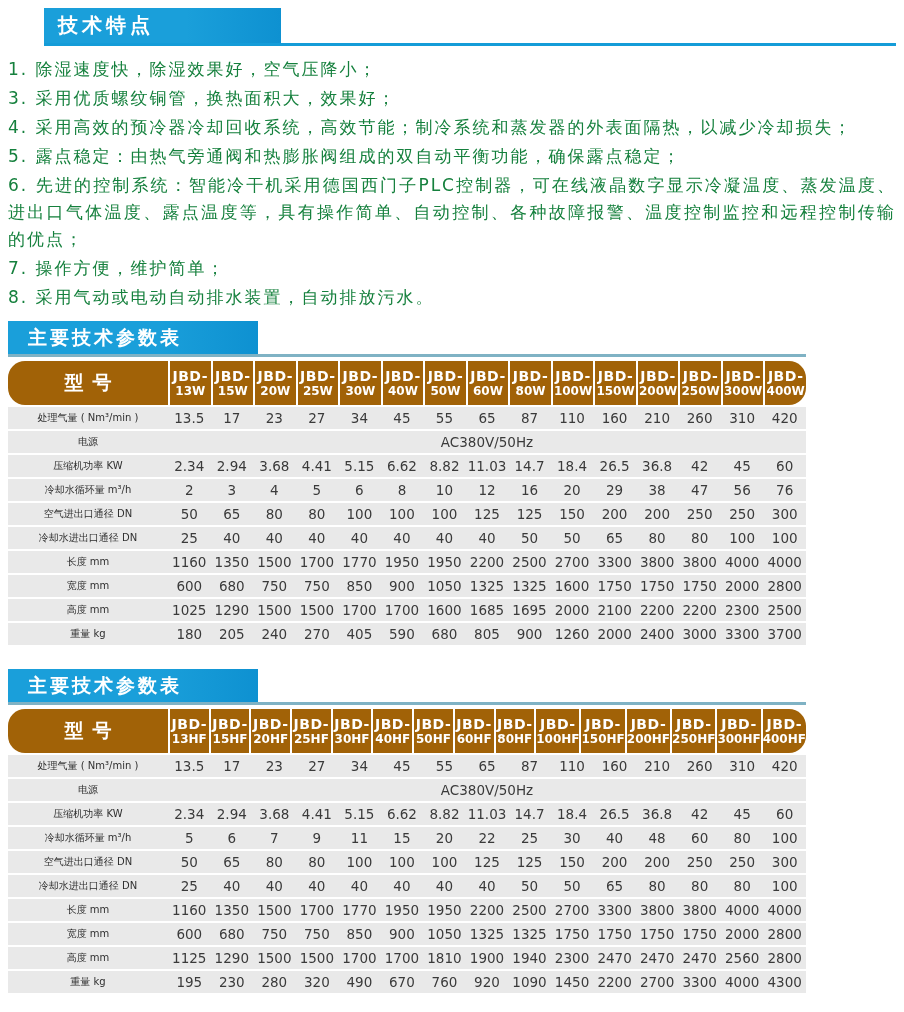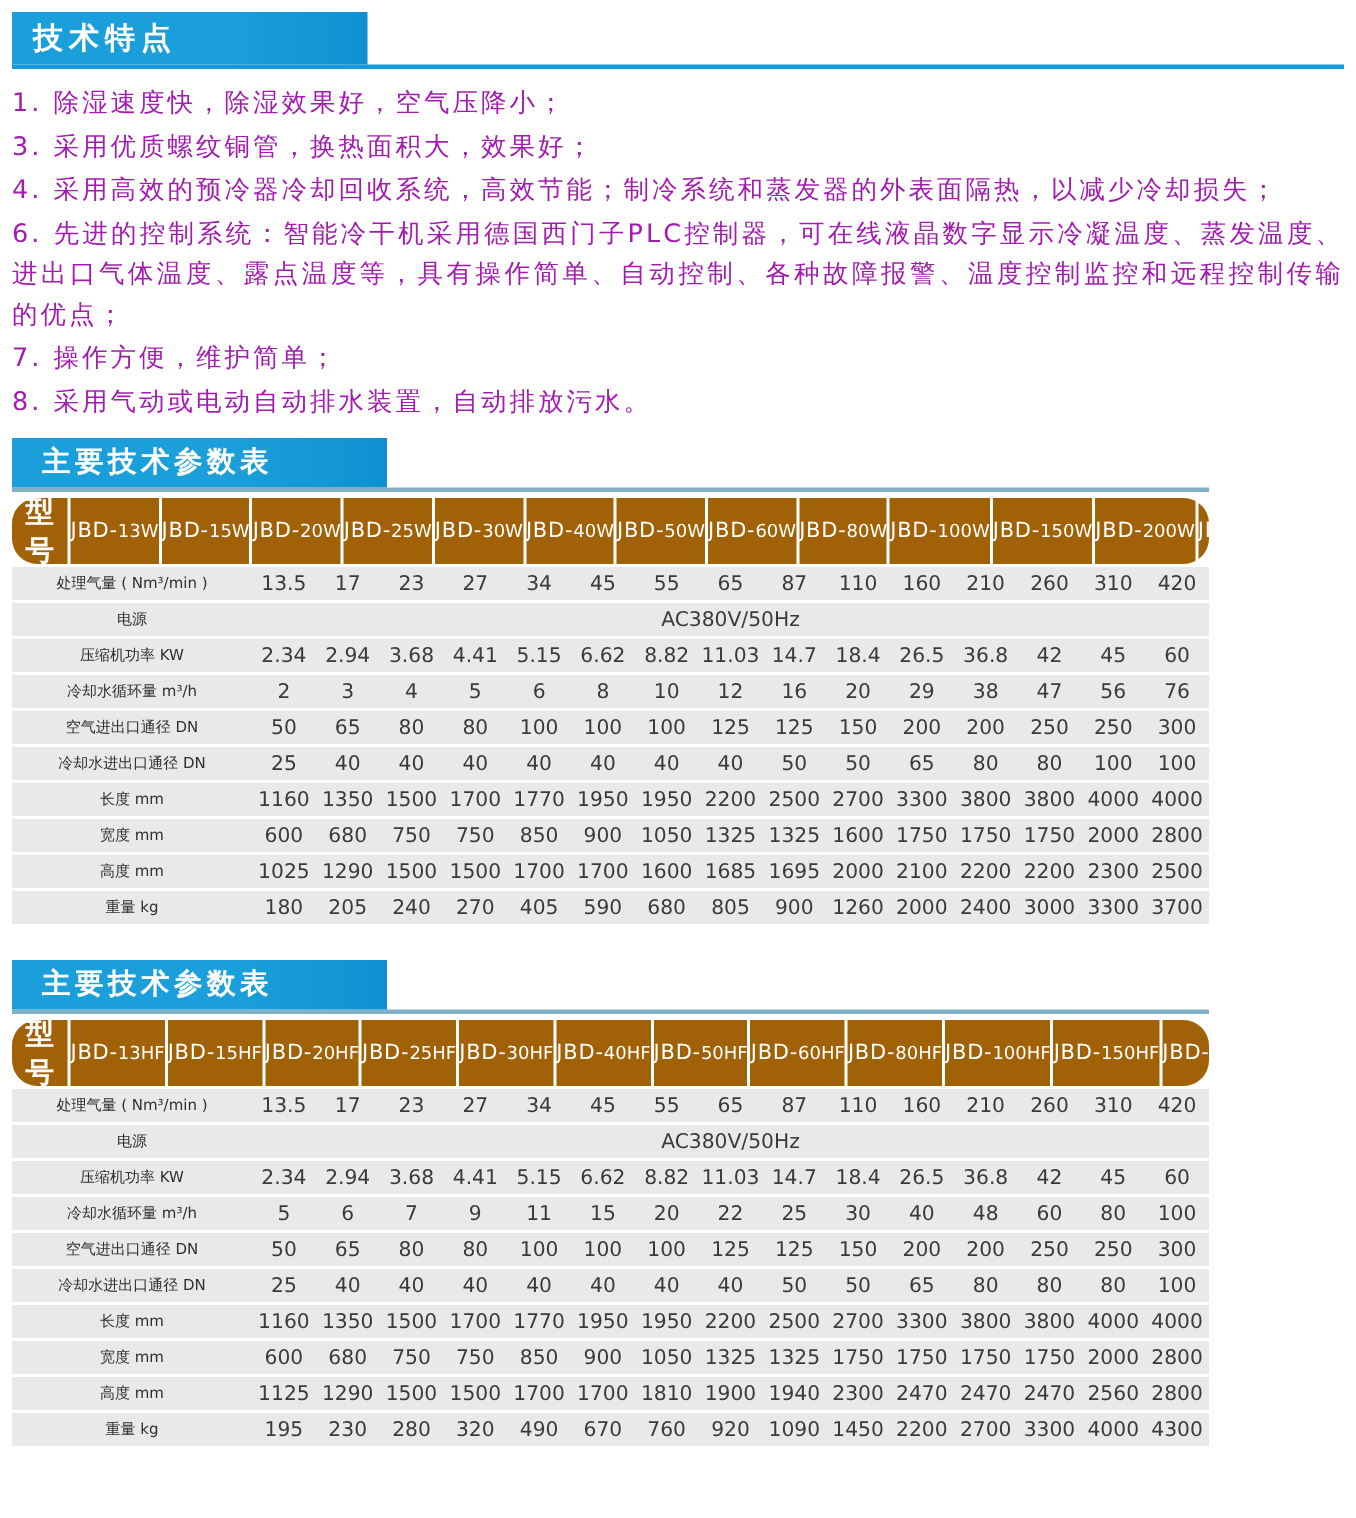--- a/index.html
+++ b/index.html
@@ -5,54 +5,54 @@
   * { margin:0; padding:0; box-sizing:border-box; }
   html,body { background:#ffffff; }
   body {
     width:904px; height:1012px; overflow:hidden; position:relative;
     font-family:"DejaVu Sans", sans-serif; color:#222;
   }
   .page { padding:8px 8px 0 8px; }
 
   
   .sec-head { position:relative; }
-  .sec-head.features { border-bottom:3px solid #149cd8; margin-bottom:10px; }
+  .sec-head.features { border-bottom:3px solid #149cd8; margin-bottom:10px;margin-left:36px; }
   .sec-head .bar {
     display:block; color:#fff; font-weight:bold;
     background:linear-gradient(90deg,#1a9fda 60%, #0e91d1 100%);
   }
   .sec-head.features .bar {
     width:237px; height:35px; line-height:35px; font-size:20px;
     padding-left:14px; letter-spacing:4px;
   }
   .tbl-section { width:798px; }
   .tbl-section .sec-head { border-bottom:3px solid #7fb2c4; margin-bottom:4px; }
   .tbl-section .sec-head .bar {
     width:250px; height:33px; line-height:33px; font-size:19px;
     padding-left:20px; letter-spacing:3px;
   }
 
   
   .feature-list { width:888px; margin-bottom:10px; }
   .feature-item {
     font-size:17px; line-height:27px; margin-bottom:2px;
-    letter-spacing:2px; color:#a21caf; text-align:justify;
+    letter-spacing:2px; color:#15803d; text-align:justify;
   }
 
   
   .t-hrow { display:flex; height:44px; background:#a16207;border-radius:17px; }
   .t-hlabel {
     width:160px; color:#fff; font-size:19px; font-weight:bold;
     display:flex; align-items:center; justify-content:center;
     letter-spacing:9px; padding-left:9px;
   }
   .t-hcell {
     flex:1; border-left:2px solid #fff; color:#fff;
-    display:flex; flex-direction:row; align-items:center; justify-content:center;
-    font-weight:normal;
+    display:flex; flex-direction:column; align-items:center; justify-content:center;
+    font-weight:bold;
   }
   .t-hcell .m1 { font-size:14px; line-height:16px; letter-spacing:0.5px; }
   .t-hcell .m2 { font-size:12px; line-height:14px; }
   .t-row { display:flex; height:22px; margin-top:2px; background:#e9e9e9; }
   .t-rlabel {
     width:160px; font-size:10px; color:#2e2e2e;
     display:flex; align-items:center; justify-content:center; white-space:nowrap;
   }
   .t-cell {
     flex:1; font-size:13.5px; color:#3a3a3a;
@@ -70,20 +70,21 @@
 <div class="page">
 
   <div class="sec-head features">
     <span class="bar">技术特点</span>
   </div>
 
   <div class="feature-list">
       <p class="feature-item">1. 除湿速度快，除湿效果好，空气压降小；</p>
       <p class="feature-item">3. 采用优质螺纹铜管，换热面积大，效果好；</p>
       <p class="feature-item">4. 采用高效的预冷器冷却回收系统，高效节能；制冷系统和蒸发器的外表面隔热，以减少冷却损失；</p>
+      <p class="feature-item">5. 露点稳定：由热气旁通阀和热膨胀阀组成的双自动平衡功能，确保露点稳定；</p>
       <p class="feature-item">6. 先进的控制系统：智能冷干机采用德国西门子PLC控制器，可在线液晶数字显示冷凝温度、蒸发温度、进出口气体温度、露点温度等，具有操作简单、自动控制、各种故障报警、温度控制监控和远程控制传输的优点；</p>
       <p class="feature-item">7. 操作方便，维护简单；</p>
       <p class="feature-item">8. 采用气动或电动自动排水装置，自动排放污水。</p>
     </div>
 
   <div class="tbl-section">
     <div class="sec-head">
       <span class="bar">主要技术参数表</span>
     </div>
     <div>

